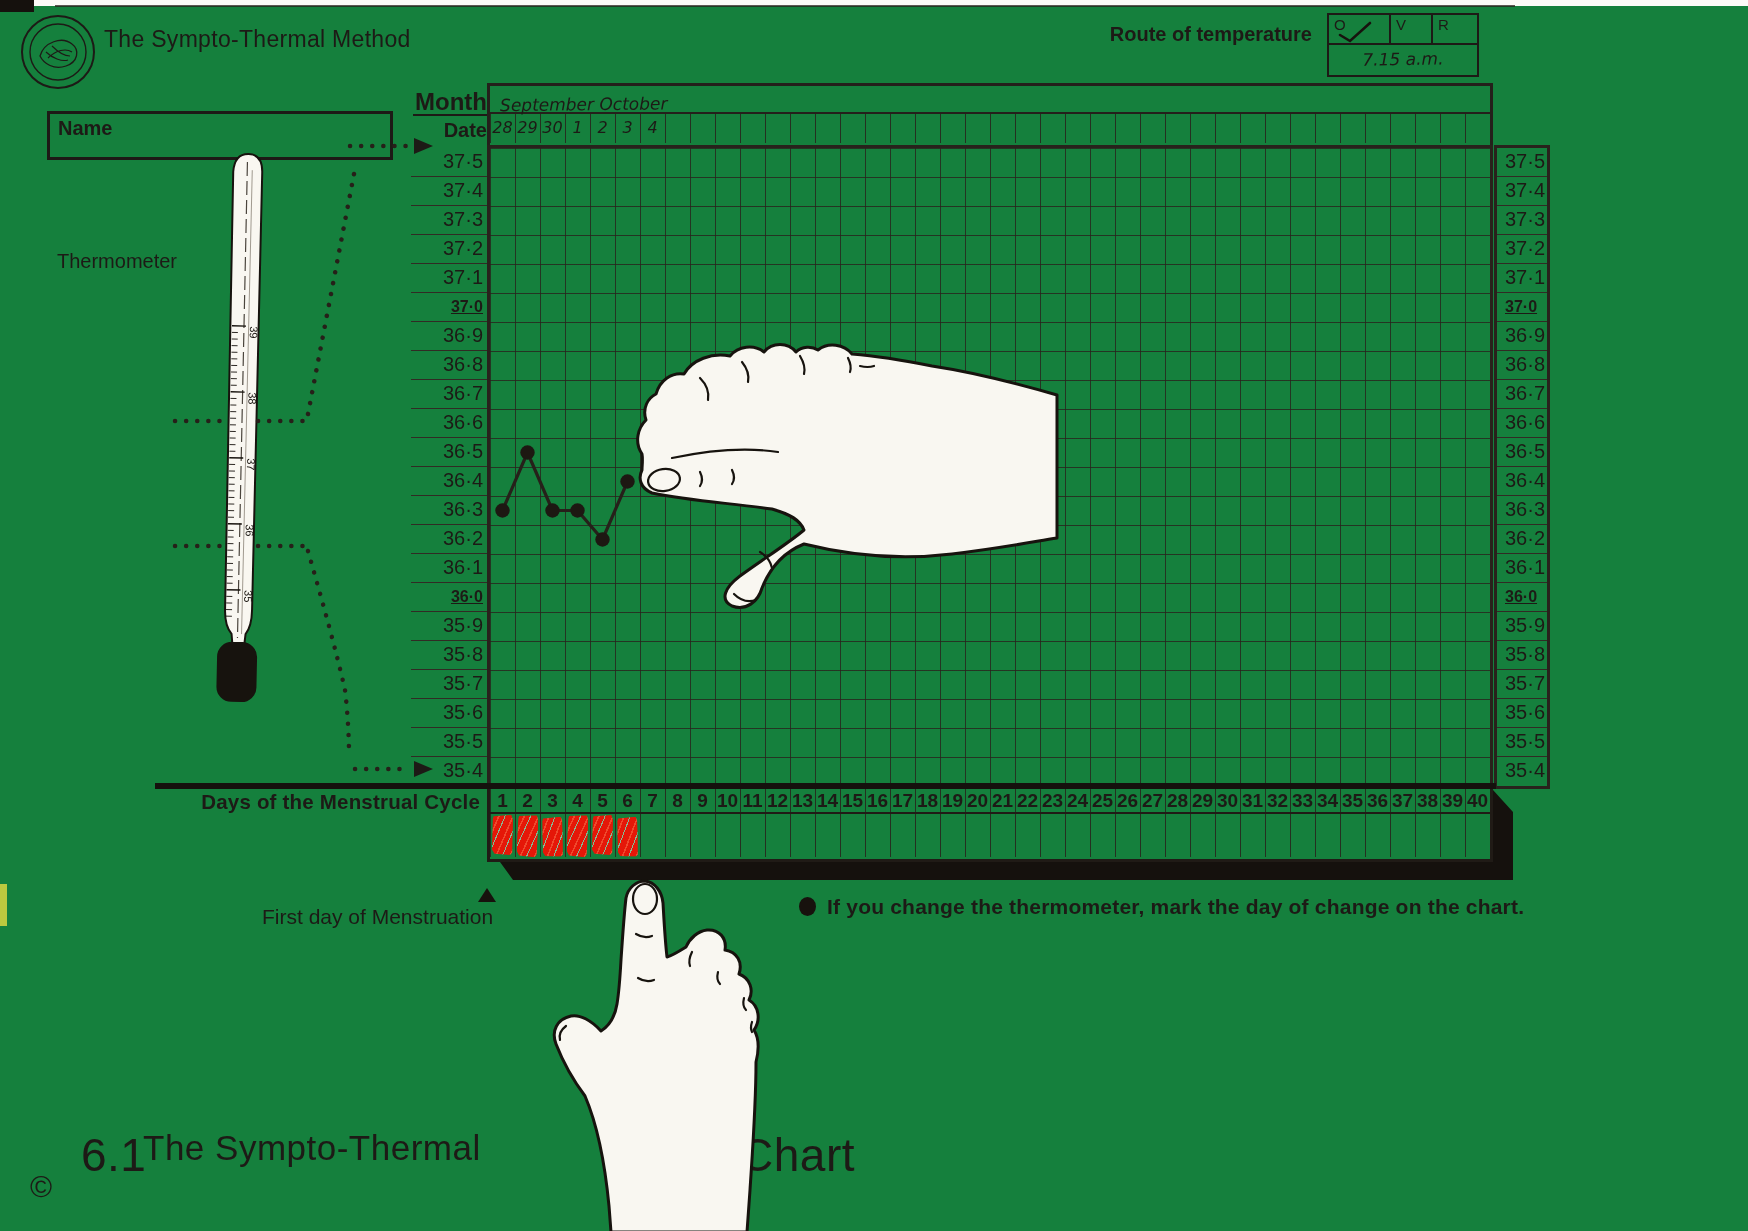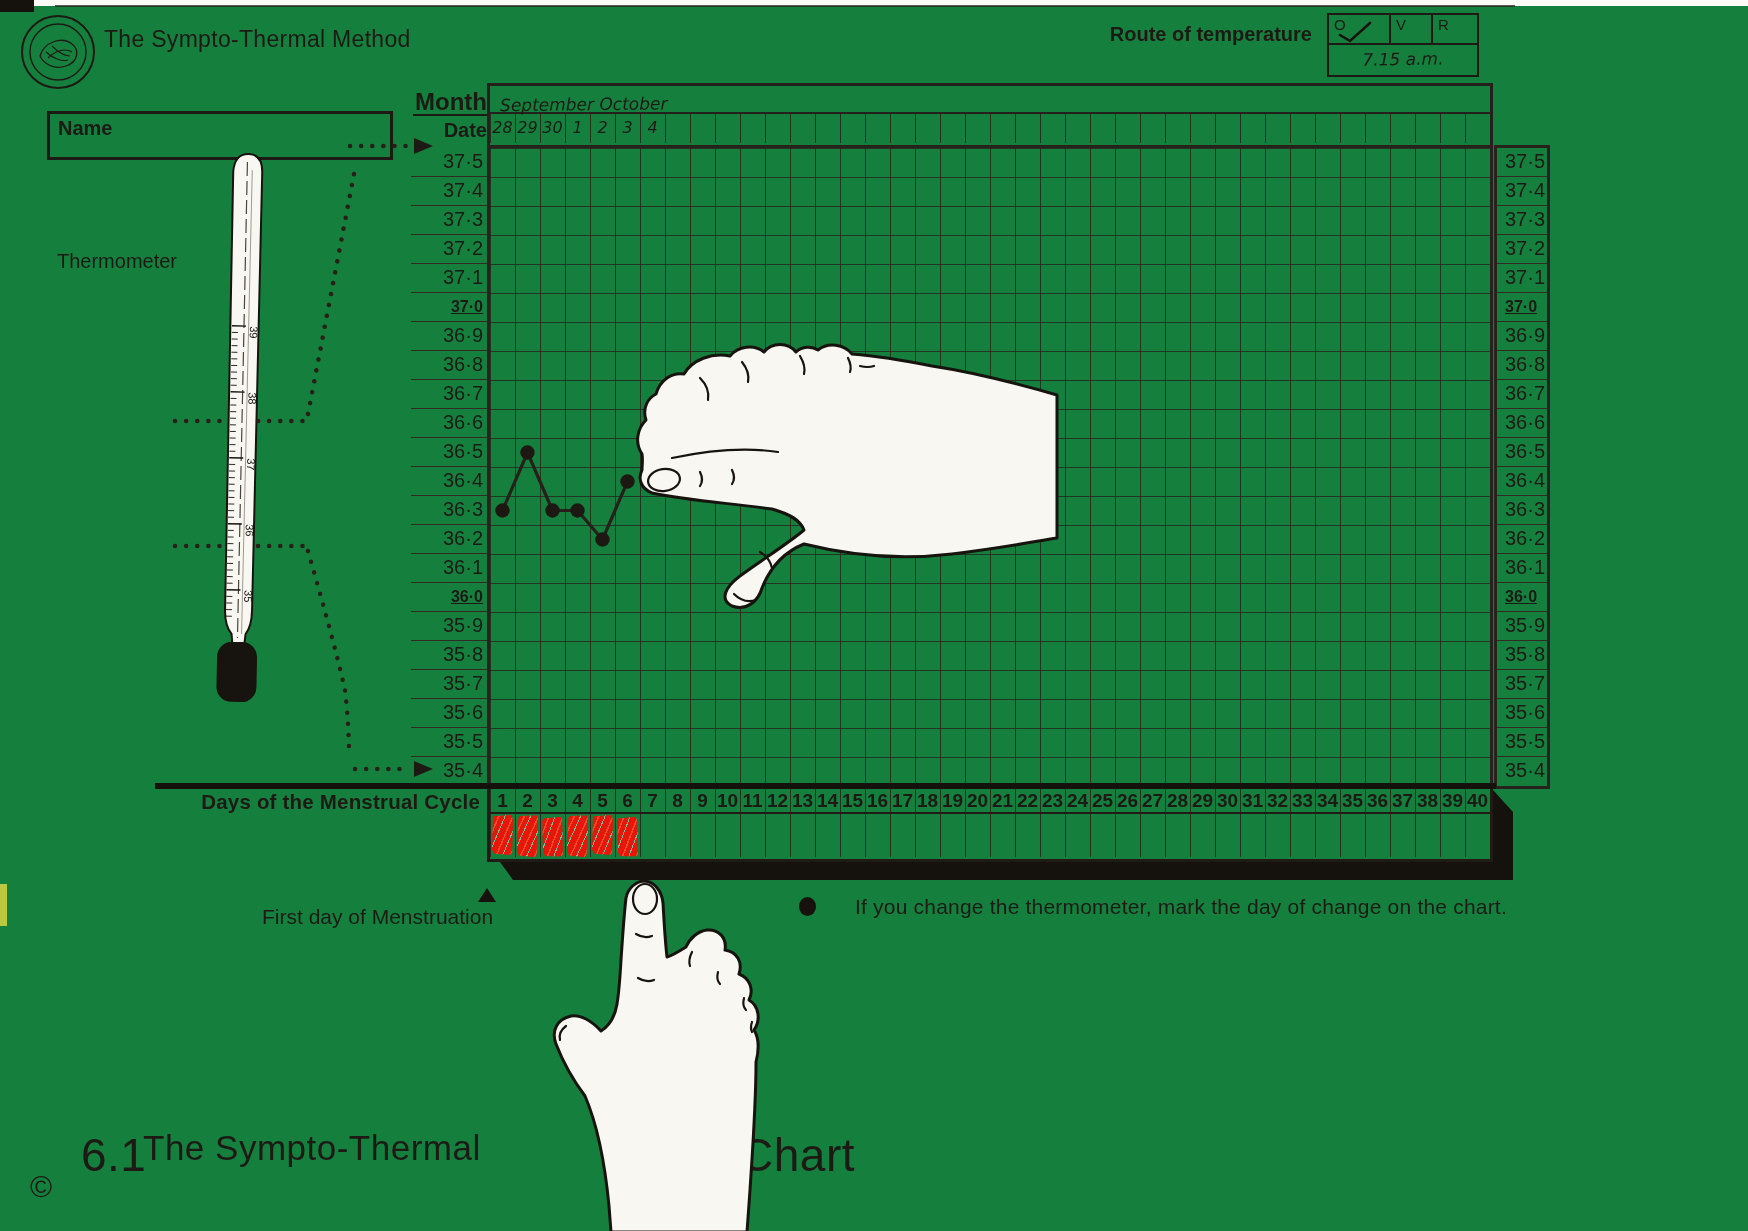--- a/index.html
+++ b/index.html
@@ -72,21 +72,21 @@
     clip-path:polygon(8% 3%,92% 0%,100% 12%,96% 94%,86% 100%,12% 97%,0% 86%,4% 10%);}
   .scribble.v1{transform:rotate(-2deg) translateY(2px);}
   .scribble.v2{transform:rotate(1.5deg);height:42px;}
   .shadow-svg{left:487px;top:783px;z-index:4;}
 
   
   .first-day-marker{left:478px;top:888px;width:0;height:0;border-left:9px solid transparent;
     border-right:9px solid transparent;border-bottom:14px solid #17120d;}
   .first-day-label{left:262px;top:905px;font-size:21px;}
   .note-bullet{left:799px;top:897px;width:17px;height:19px;border-radius:50%;background:#17120d;}
-  .note-text{left:827px;top:895px;font-size:21px;font-weight:normal;letter-spacing:.2px;margin-left:28px;}
+  .note-text{left:827px;top:895px;font-size:21px;font-weight:bold;letter-spacing:.2px;}
 
   
   .fig-number{left:81px;top:1128px;font-size:46px;letter-spacing:.5px;}
   .fig-title-left{left:143px;top:1128px;font-size:35px;letter-spacing:.5px;}
   .fig-title-right{left:740px;top:1128px;font-size:46px;letter-spacing:.5px;}
   .copyright{left:30px;top:1170px;font-size:30px;}
 
   svg{display:block;}
   .overlay{pointer-events:none;}
 </style>

